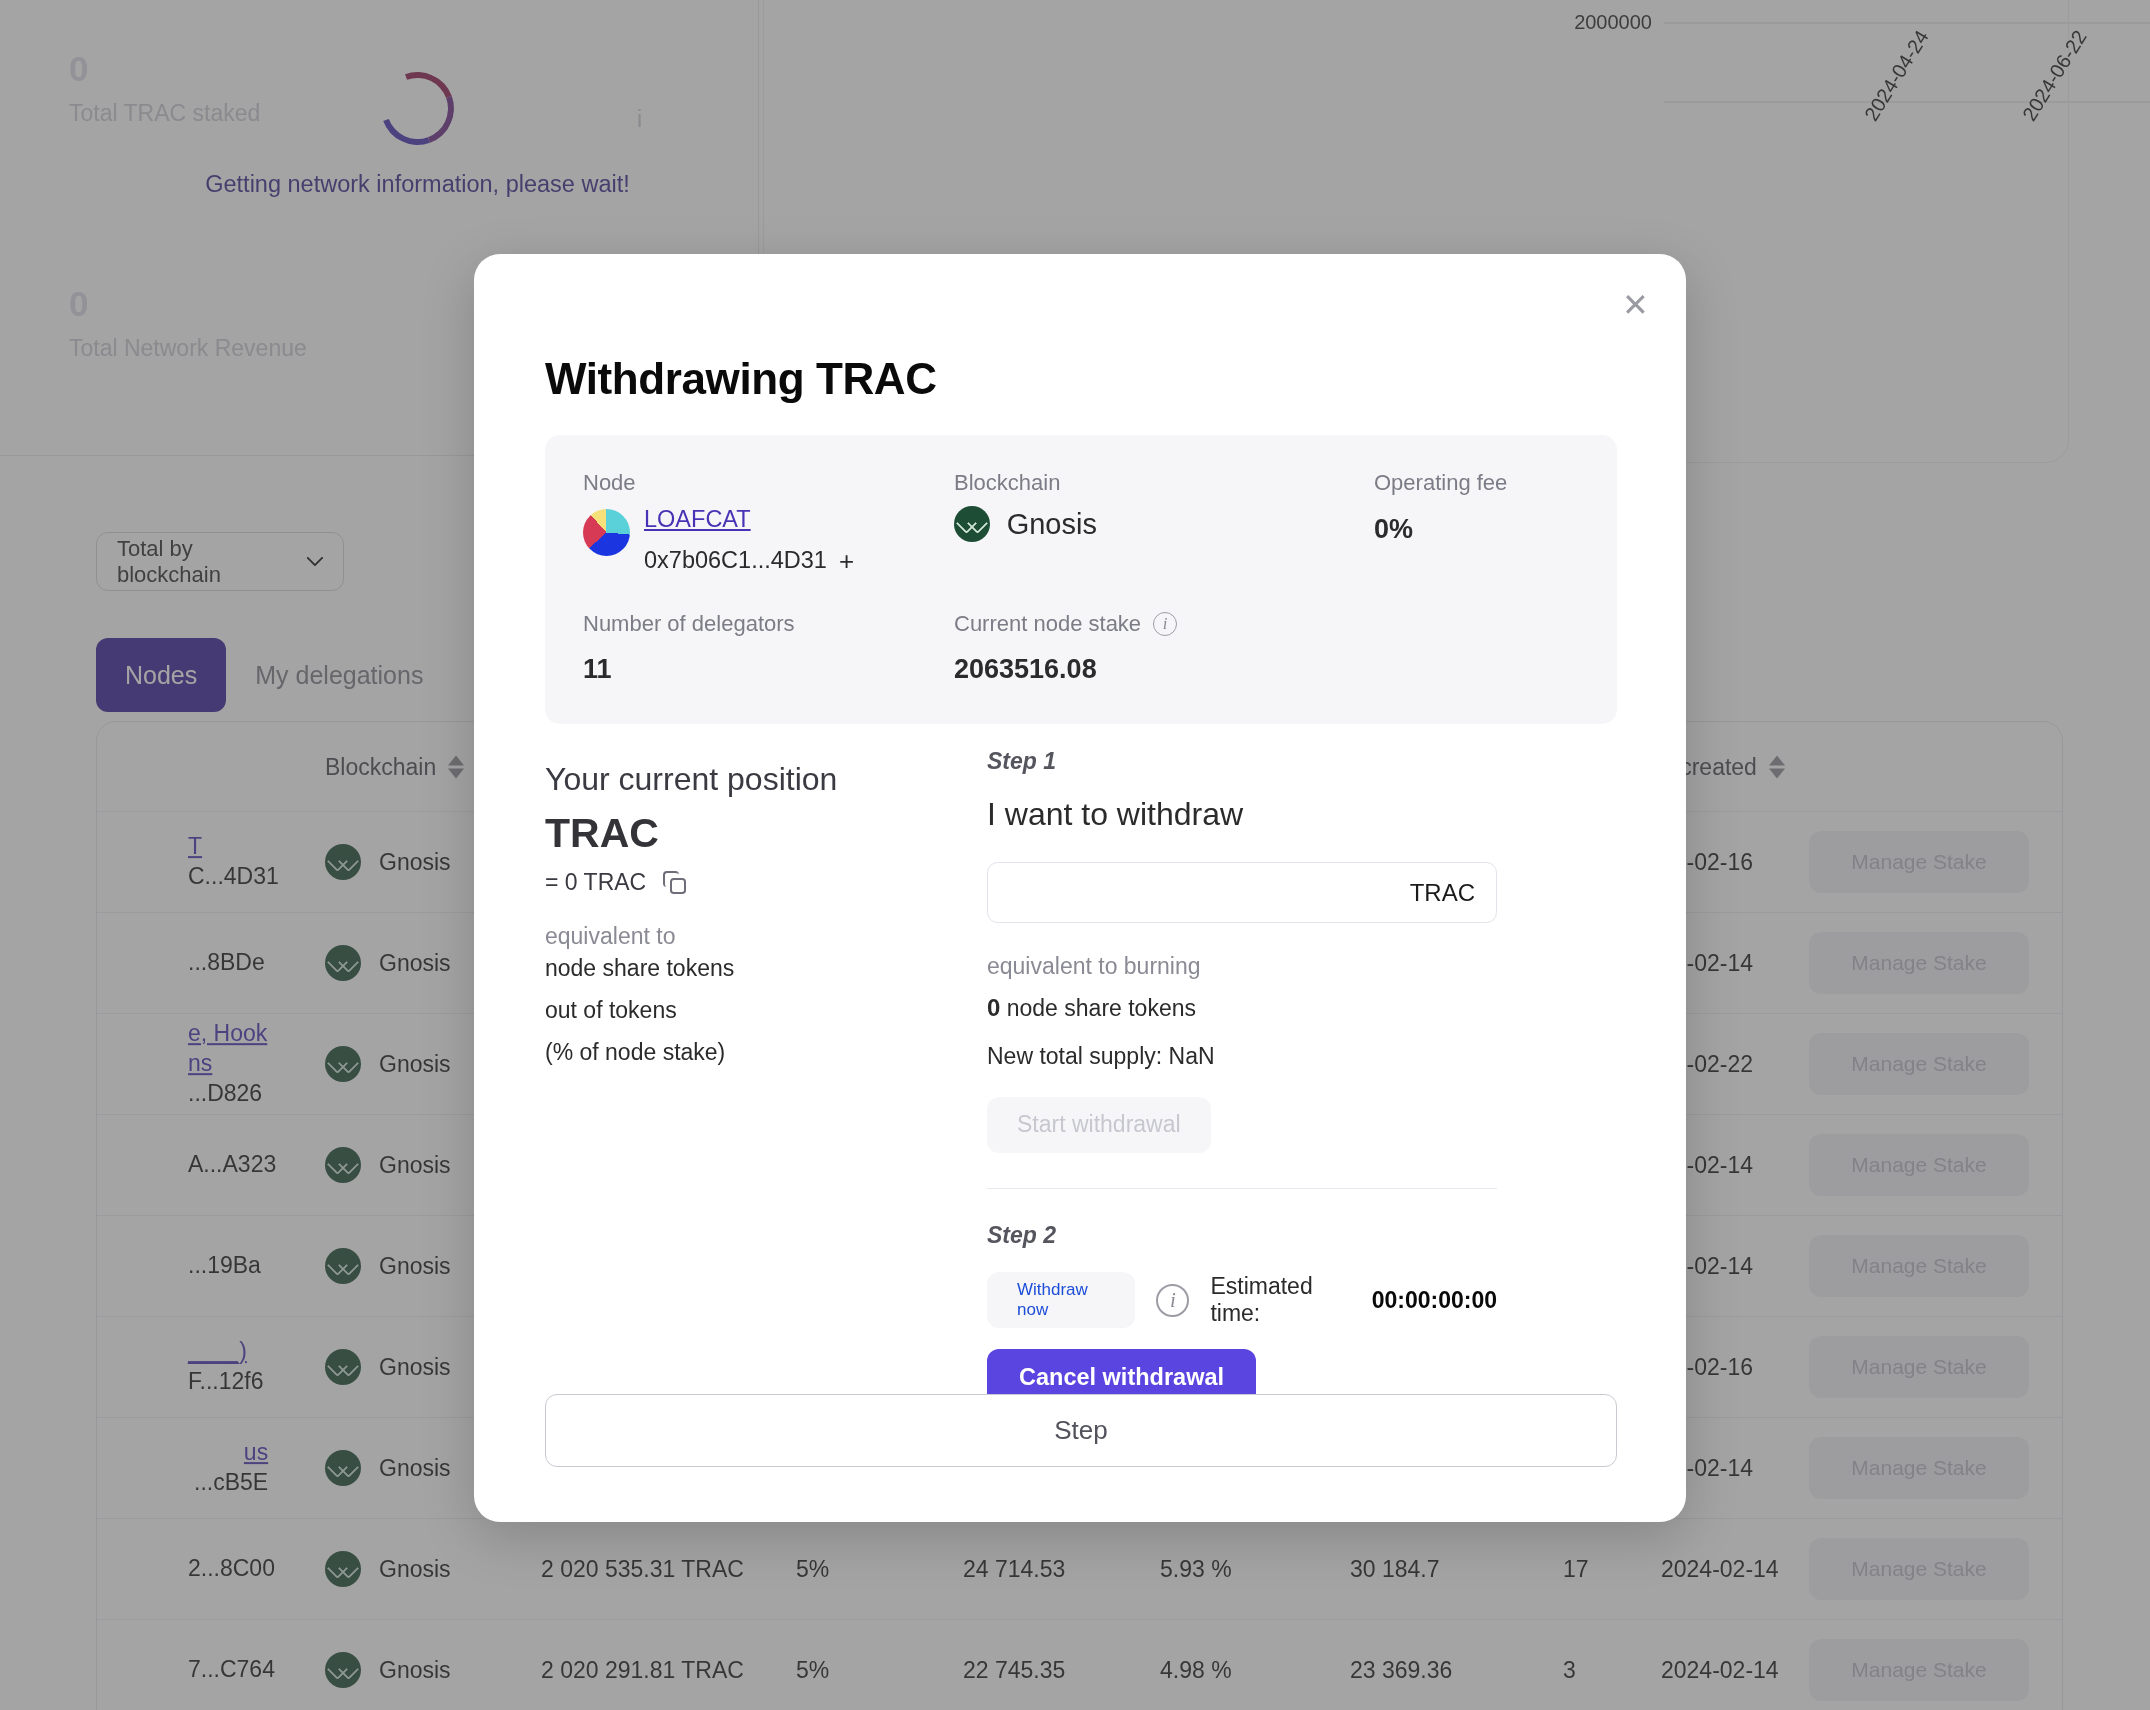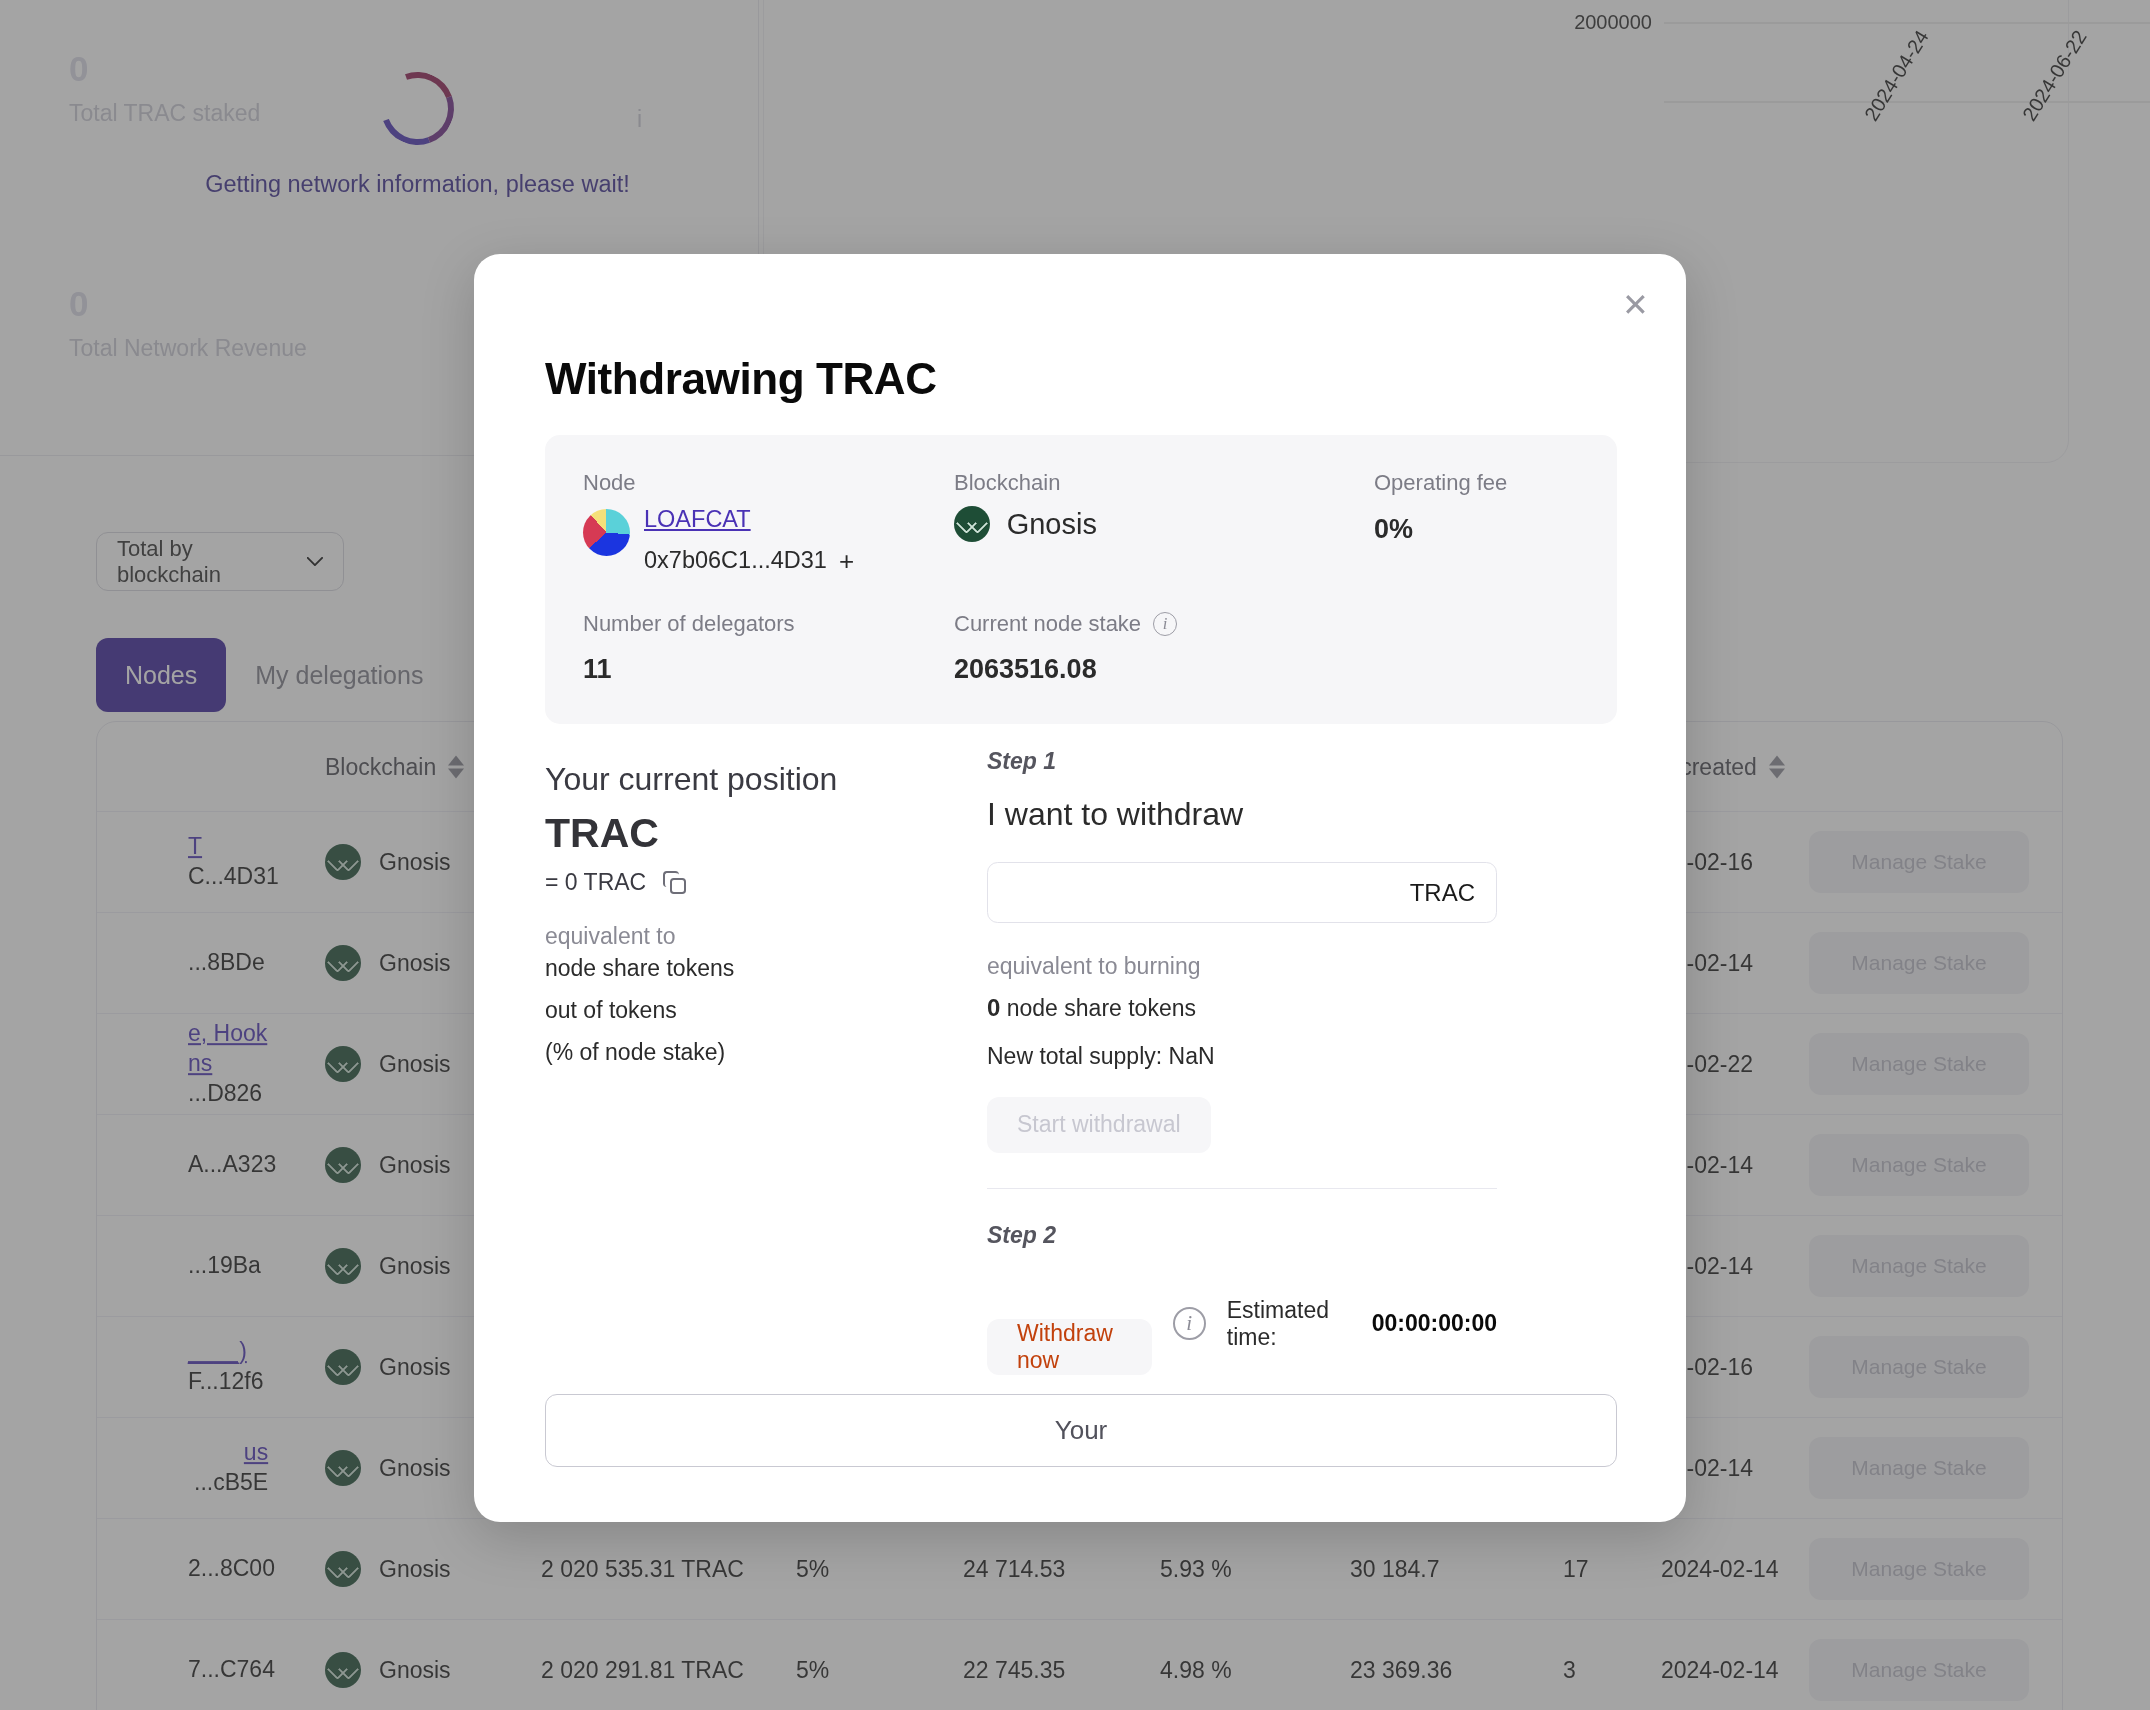--- a/index.html
+++ b/index.html
@@ -213,21 +213,21 @@
     margin-top: 27px; display: inline-flex; align-items: center; justify-content: center;
     height: 56px; padding: 0 30px; border-radius: 12px;
     background: #f6f6f8; color: #c7c7d0; font-size: 23px;
   }
   .divider { margin-top: 35px; height: 1.5px; background: #e8e8ef; width: 100%; }
   .step2-tag { margin-top: 33px; font-size: 23px; color: #55555e; font-style: italic; font-weight: 600; }
   .step2-row { margin-top: 23px; display: flex; align-items: center; gap: 21px; }
   .withdraw-now {
     display: inline-flex; align-items: center; justify-content: center;
     height: 56px; padding: 0 30px; border-radius: 12px;
-    background: #f6f6f8; color: #c2410c; font-size: 23px; margin-top: 47px;
+    background: #f6f6f8; color: #1d4ed8; font-size: 17px;
   }
   .info-circ-lg {
     display: inline-flex; align-items: center; justify-content: center;
     width: 33px; height: 33px; border-radius: 50%; border: 2.3px solid #9d9da6;
     font-size: 21px; color: #8b8b95; font-style: italic; font-family: "Liberation Serif", serif;
     flex: none;
   }
   .est-lbl { font-size: 23px; color: #2b2b2b; }
   .est-val { font-size: 23px; color: #0a0a0a; font-weight: 700; margin-left: 9px; }
   .cancel-btn {
@@ -510,16 +510,16 @@
       <div class="step2-row">
         <div class="withdraw-now">Withdraw now</div>
         <span class="info-circ-lg">i</span>
         <span class="est-lbl">Estimated time:</span>
         <span class="est-val">00:00:00:00</span>
       </div>
 
       <div class="cancel-btn">Cancel withdrawal</div>
     </div>
 
-    <div class="back-btn">Your</div>
+    <div class="back-btn">Step</div>
   </div>
 </div>
 
 
 </body></html>

